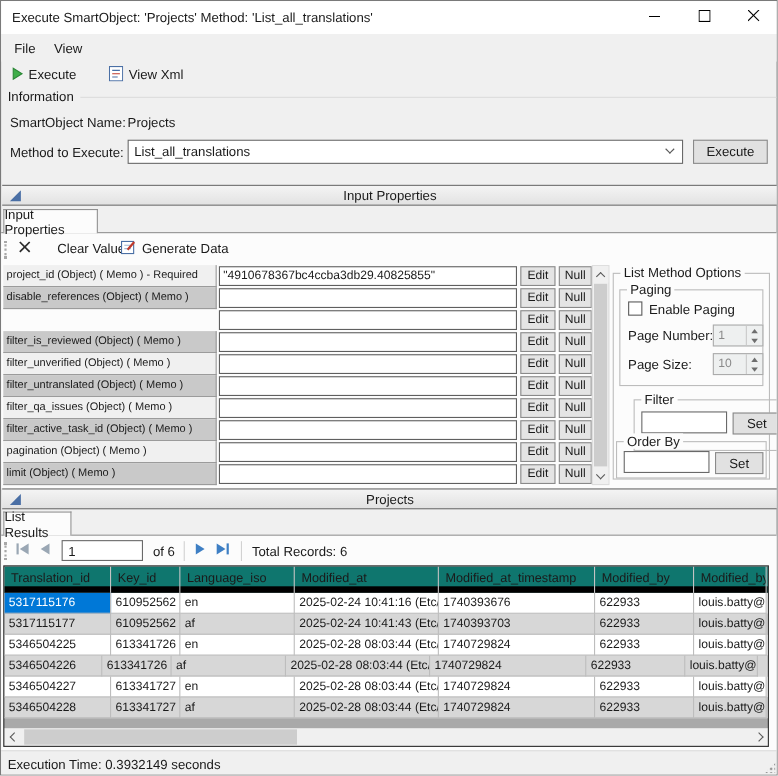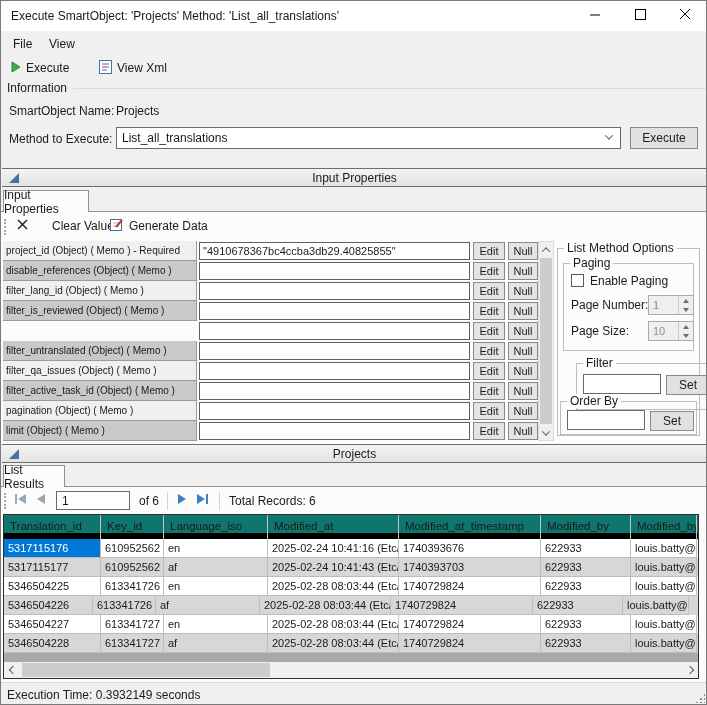--- a/index.html
+++ b/index.html
@@ -164,32 +164,32 @@
           <div class="mini-btn" style="left: 470px; width: 32px;">Edit</div>
           <div class="mini-btn" style="left: 505px; width: 30px;">Null</div>
         </div>
         <div class="prop-row" style="top: 20px;">
           <div class="prop-label b">disable_references (Object) ( Memo )</div>
           <div class="prop-value"></div>
           <div class="mini-btn" style="left: 470px; width: 32px;">Edit</div>
           <div class="mini-btn" style="left: 505px; width: 30px;">Null</div>
         </div>
         <div class="prop-row" style="top: 40px;">
-          <div class="prop-label a">filter_lang_id (Object) ( Memo )</div>
           <div class="prop-value"></div>
           <div class="mini-btn" style="left: 470px; width: 32px;">Edit</div>
           <div class="mini-btn" style="left: 505px; width: 30px;">Null</div>
         </div>
         <div class="prop-row" style="top: 60px;">
           <div class="prop-label b">filter_is_reviewed (Object) ( Memo )</div>
           <div class="prop-value"></div>
           <div class="mini-btn" style="left: 470px; width: 32px;">Edit</div>
           <div class="mini-btn" style="left: 505px; width: 30px;">Null</div>
         </div>
         <div class="prop-row" style="top: 80px;">
+          <div class="prop-label a">filter_unverified (Object) ( Memo )</div>
           <div class="prop-value"></div>
           <div class="mini-btn" style="left: 470px; width: 32px;">Edit</div>
           <div class="mini-btn" style="left: 505px; width: 30px;">Null</div>
         </div>
         <div class="prop-row" style="top: 100px;">
           <div class="prop-label b">filter_untranslated (Object) ( Memo )</div>
           <div class="prop-value"></div>
           <div class="mini-btn" style="left: 470px; width: 32px;">Edit</div>
           <div class="mini-btn" style="left: 505px; width: 30px;">Null</div>
         </div>

